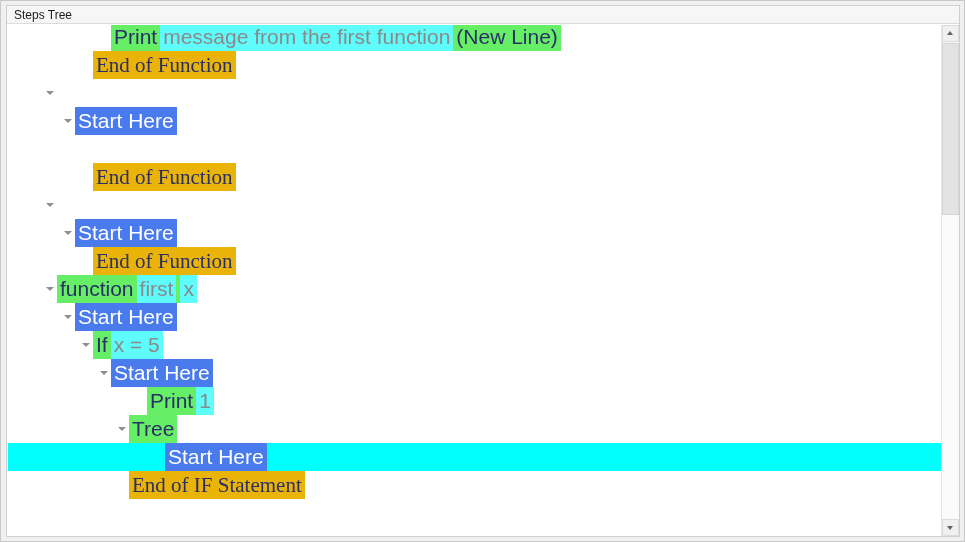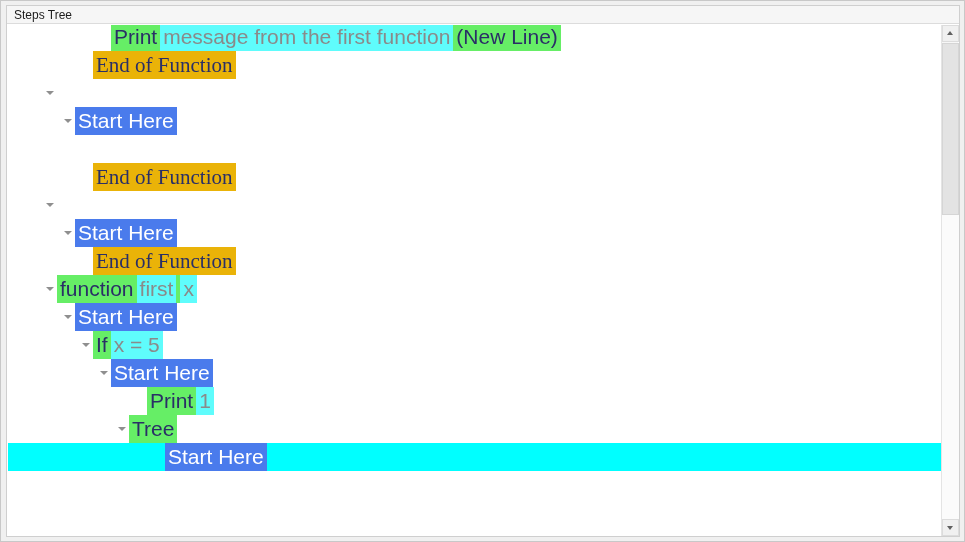--- a/index.html
+++ b/index.html
@@ -211,21 +211,21 @@
           <div class="tree-row"><span class="indent" style="width: 36px;"></span><span class="expander has-arrow"></span></div>
           <div class="tree-row"><span class="indent" style="width: 54px;"></span><span class="expander has-arrow"></span><span class="tok-wrap"><span class="tok start">Start Here</span></span></div>
           <div class="tree-row"><span class="indent" style="width: 72px;"></span><span class="expander"></span><span class="tok-wrap"><span class="tok endfn">End of Function</span></span></div>
           <div class="tree-row"><span class="indent" style="width: 36px;"></span><span class="expander has-arrow"></span><span class="tok-wrap"><span class="tok kw">function</span><span class="tok arg">first</span><span class="tok sep"></span><span class="tok arg">x</span></span></div>
           <div class="tree-row"><span class="indent" style="width: 54px;"></span><span class="expander has-arrow"></span><span class="tok-wrap"><span class="tok start">Start Here</span></span></div>
           <div class="tree-row"><span class="indent" style="width: 72px;"></span><span class="expander has-arrow"></span><span class="tok-wrap"><span class="tok kw">If</span><span class="tok arg">x = 5</span></span></div>
           <div class="tree-row"><span class="indent" style="width: 90px;"></span><span class="expander has-arrow"></span><span class="tok-wrap"><span class="tok start">Start Here</span></span></div>
           <div class="tree-row"><span class="indent" style="width: 126px;"></span><span class="expander"></span><span class="tok-wrap"><span class="tok kw">Print</span><span class="tok arg">1</span></span></div>
           <div class="tree-row"><span class="indent" style="width: 108px;"></span><span class="expander has-arrow"></span><span class="tok-wrap"><span class="tok kw">Tree</span></span></div>
           <div class="tree-row selected"><span class="indent" style="width: 144px;"></span><span class="expander"></span><span class="tok-wrap"><span class="tok start">Start Here</span></span></div>
-          <div class="tree-row"><span class="indent" style="width: 108px;"></span><span class="expander"></span></div>
+          <div class="tree-row"><span class="indent" style="width: 108px;"></span><span class="expander"></span><span class="tok-wrap"><span class="tok endfn">End of IF Statement</span></span></div>
         </div>
     </div>
 
     <div class="scrollbar">
       <div class="sb-btn up"></div>
       <div class="sb-thumb"></div>
       <div class="sb-track-lower"></div>
       <div class="sb-btn down"></div>
     </div>
 

